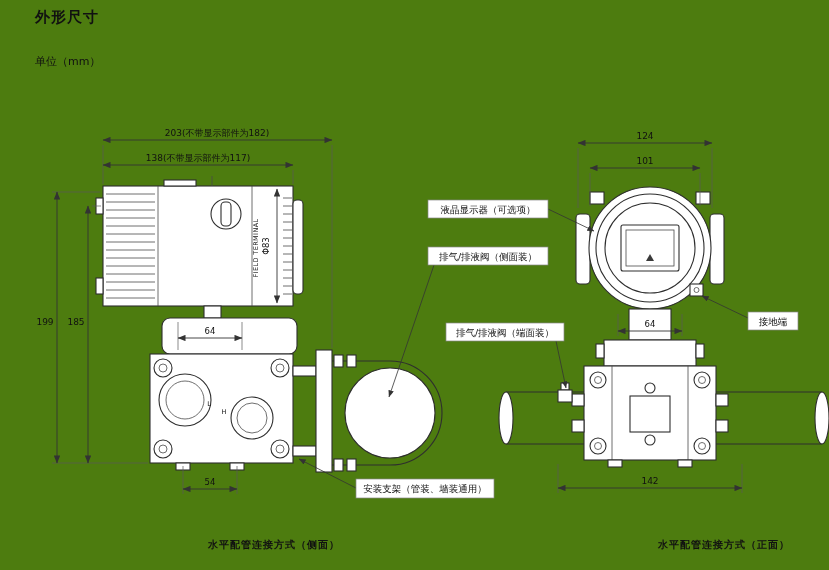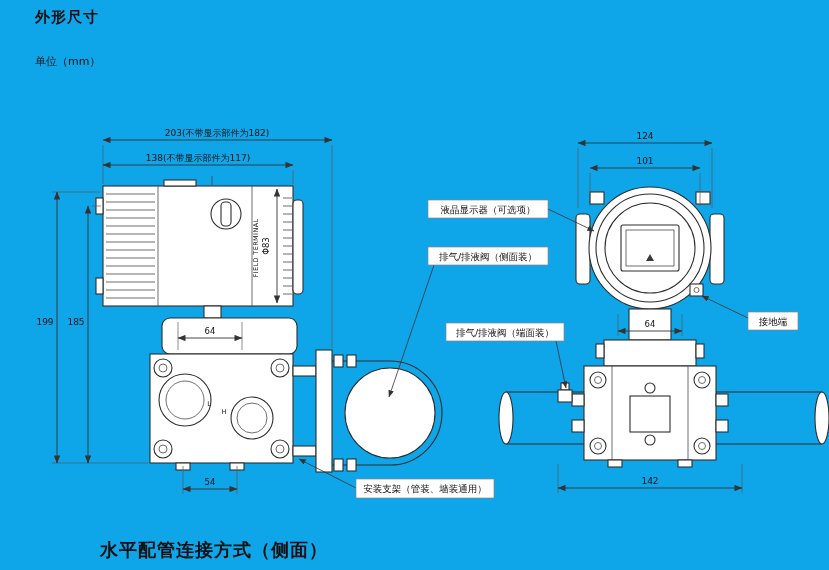--- a/index.html
+++ b/index.html
@@ -2,24 +2,24 @@
 <html><head>
 <meta charset="utf-8">
 <style>
   * { margin:0; padding:0; box-sizing:border-box; }
   html,body { background:#ffffff; }
   body {
     width:829px; height:570px;
     font-family:"DejaVu Sans","Liberation Sans",sans-serif;
     color:#111;
   }
-  .page { position:relative; width:829px; height:570px; background:#0ea5e9; overflow:hidden; }
+  .page { position:relative; width:829px; height:570px; background:#4d7c0f; overflow:hidden; }
   .title { position:absolute; left:35px; top:8px; font-size:15px; font-weight:bold; letter-spacing:1px; }
   .unit  { position:absolute; left:35px; top:54px; font-size:11px; }
-  .caption { position:absolute; top:538px; font-size:18px; font-weight:bold; text-align:left; letter-spacing:1px; }
+  .caption { position:absolute; top:538px; font-size:10px; font-weight:bold; text-align:right; letter-spacing:1px; }
   .caption-left  { left:100px; width:240px; }
   .caption-right { left:545px; width:245px; }
   svg.draw { position:absolute; left:0; top:0; }
 
   
   .ol  { fill:none; stroke:#2e2e2e; stroke-width:1.1; }
   .ol2 { fill:#ffffff; stroke:#2e2e2e; stroke-width:1.1; }
   .tl  { fill:none; stroke:#4a4a4a; stroke-width:0.8; }
   .dl  { fill:none; stroke:#333333; stroke-width:0.9; }
   .xl  { fill:none; stroke:#5a5a5a; stroke-width:0.7; }
@@ -222,14 +222,15 @@
       <rect class="box" x="748" y="312" width="50" height="18"></rect>
       <text class="lbl" x="773" y="325">接地端</text>
 
       <line class="ld" x1="356" y1="488" x2="299" y2="459" marker-end="url(#ah)"></line>
       <rect class="box" x="356" y="479" width="138" height="19"></rect>
       <text class="lbl" x="425" y="492">安装支架（管装、墙装通用）</text>
     </g>
   </svg>
 
   <div class="caption caption-left">水平配管连接方式（侧面）</div>
+  <div class="caption caption-right">水平配管连接方式（正面）</div>
 
 </div>
 
 </body></html>

